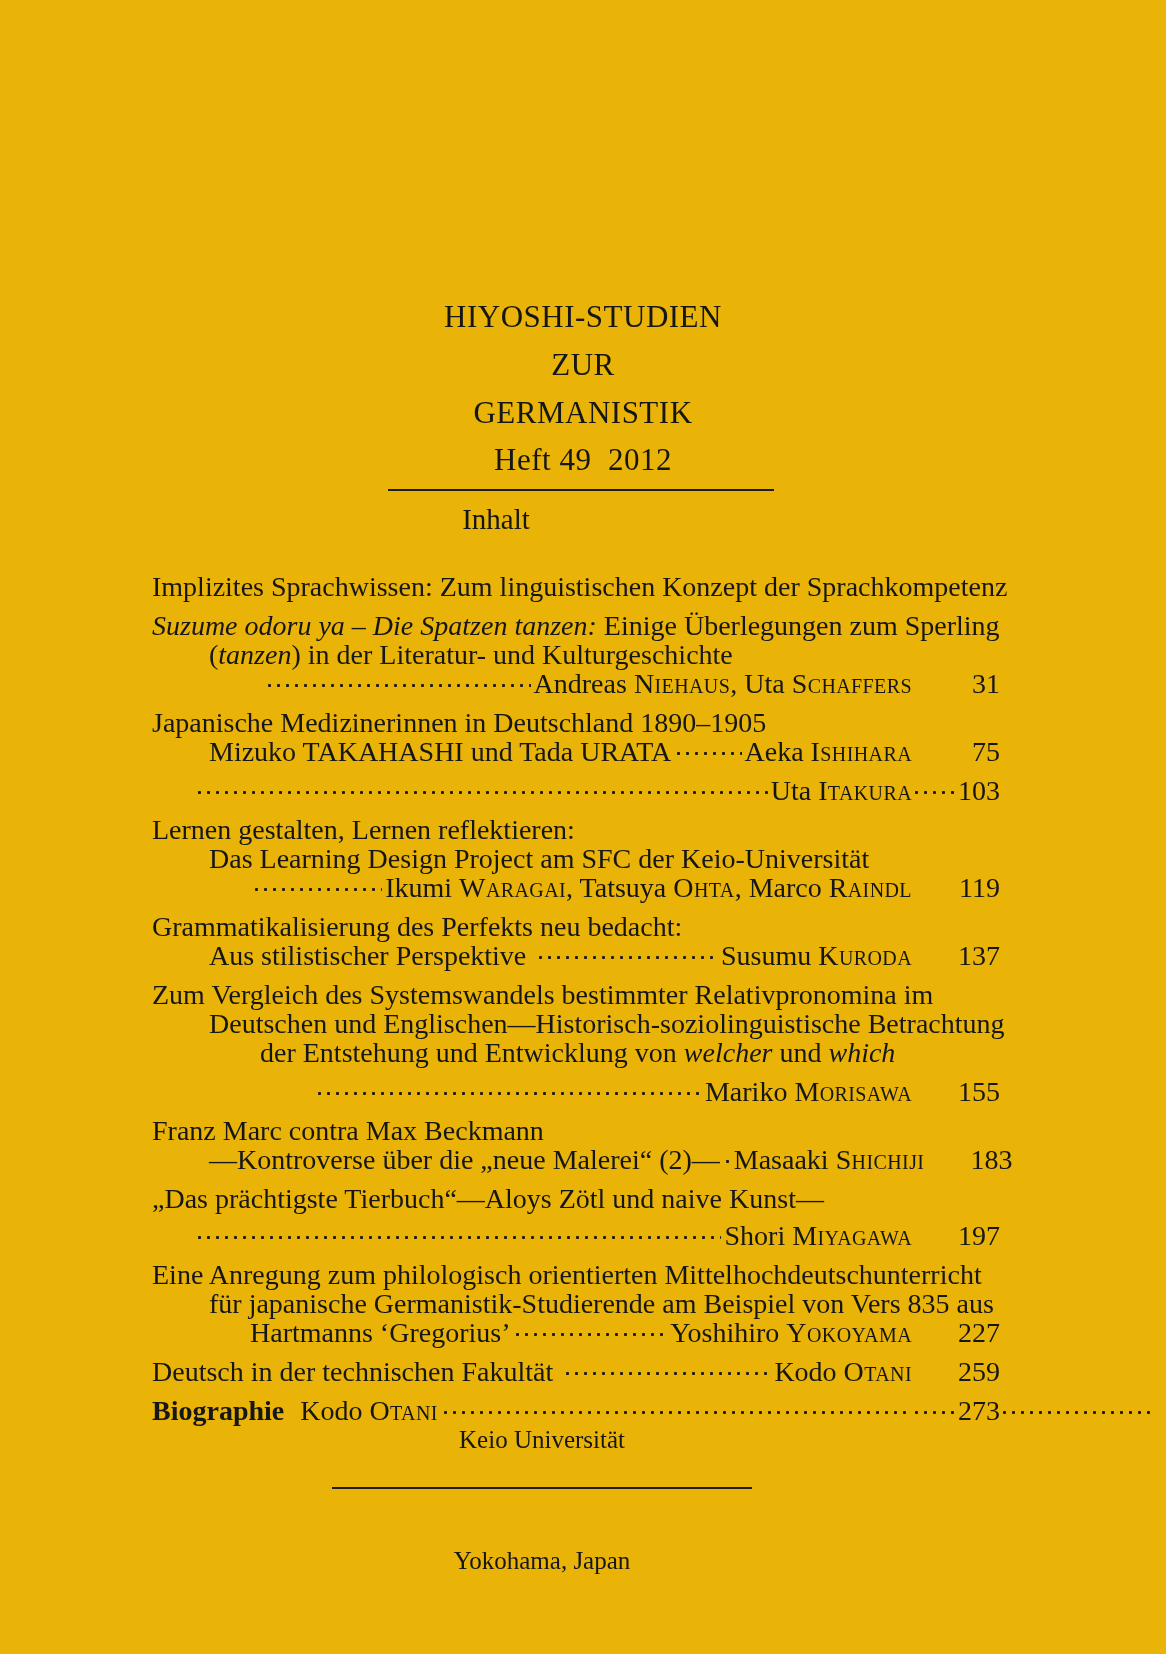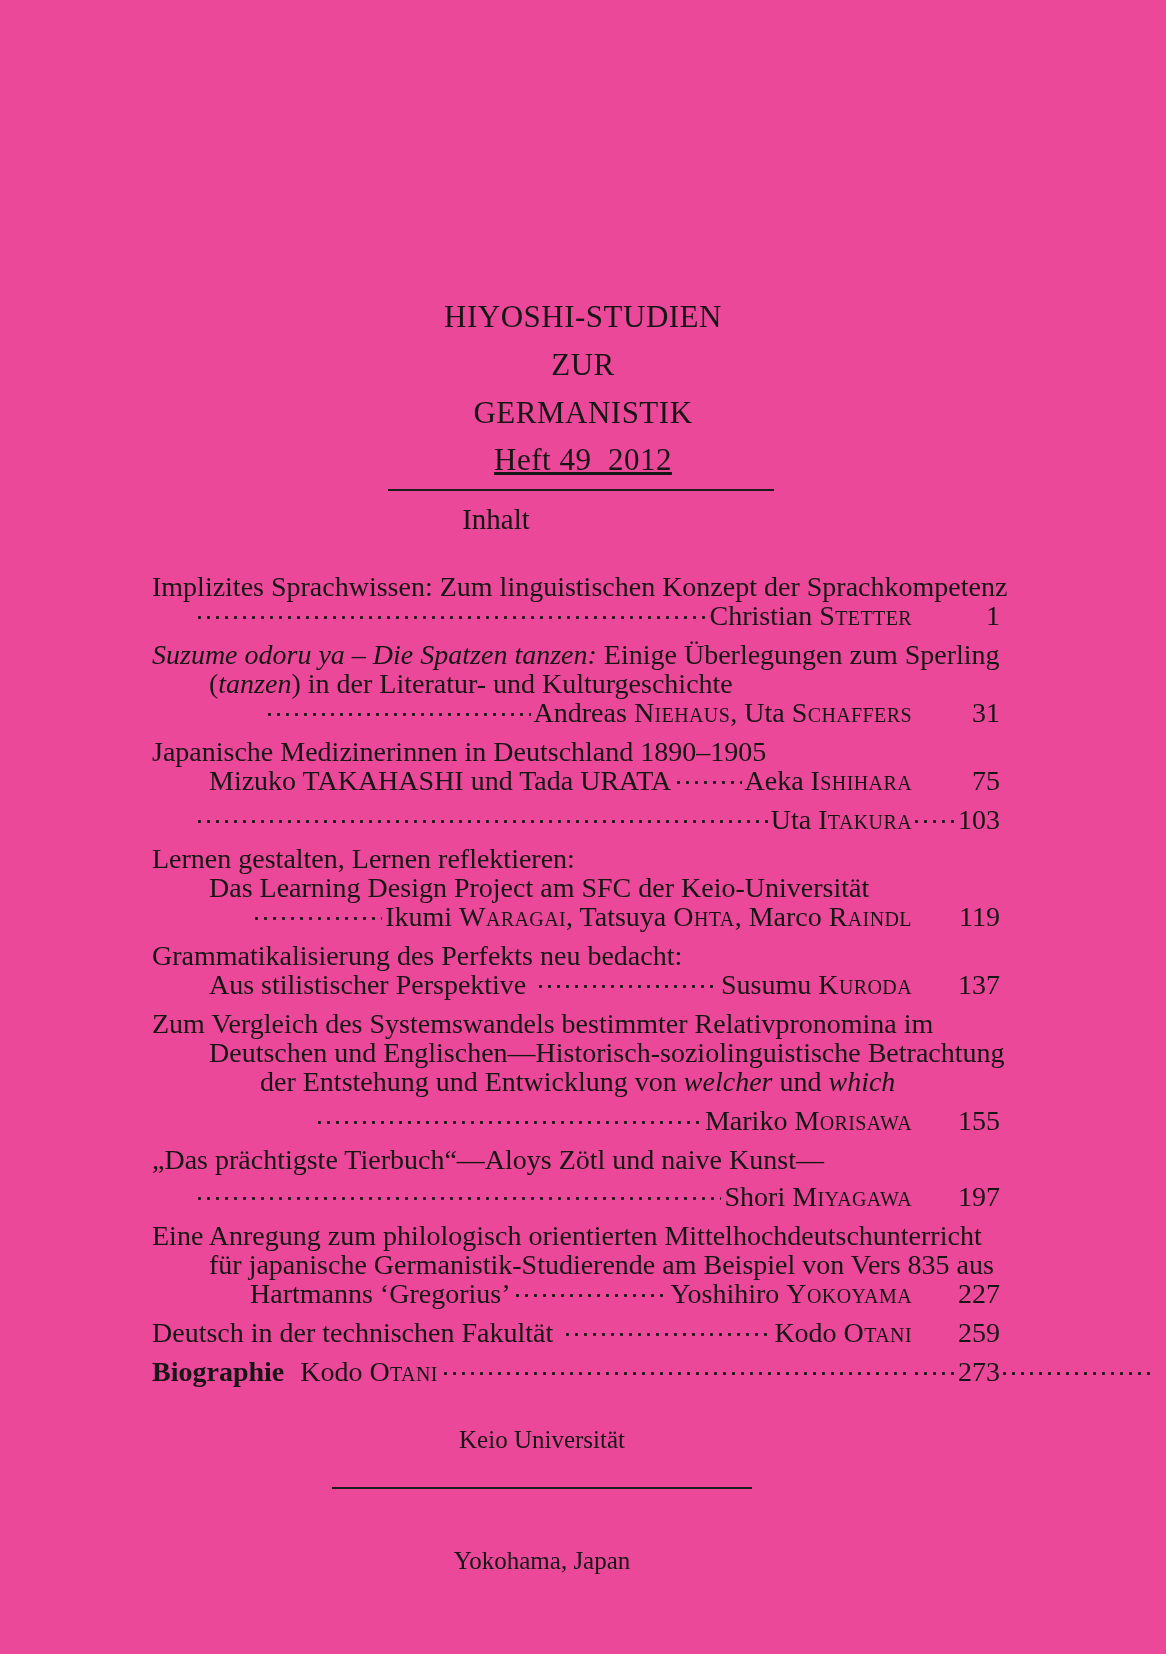--- a/index.html
+++ b/index.html
@@ -1,29 +1,29 @@
 <!DOCTYPE html>
 <html><head>
 <meta charset="utf-8">
 <style>
   html,body{margin:0;padding:0;background:#ffffff;}
   .page{
     position:relative;
     width:1166px;height:1654px;
-    background:#ec4899;
+    background:#eab308;
     color:#161616;
     font-family:"Liberation Serif","DejaVu Serif",serif;
     overflow:hidden;
   }
   
   .mast-line{
     position:absolute;left:0;width:1166px;
     text-align:center;font-size:31px;letter-spacing:.5px;line-height:36px;
   }
-  .issue-line{white-space:pre;text-decoration:underline;}
+  .issue-line{white-space:pre;}
   .rule{position:absolute;border-top:2px solid #1d1d1d;height:0;}
   .rule-top{top:489px;left:388px;width:386px;}
   .rule-bottom{top:1487px;left:332px;width:420px;}
   .toc-heading{
     position:absolute;top:502px;left:0;width:992px;
     text-align:center;font-size:29px;line-height:34px;
   }
   
   .toc{
     position:absolute;top:568px;left:152px;width:848px;
@@ -75,21 +75,20 @@
   <div class="mast-line" style="top:395px">GERMANISTIK</div>
   <div class="mast-line issue-line" style="top:442px">Heft 49  2012</div>
 
   <div class="rule rule-top"></div>
 
   <div class="toc-heading">Inhalt</div>
 
   <div class="toc">
       <div class="toc-entry">
         <div class="toc-line"><span class="txt">Implizites Sprachwissen: Zum linguistischen Konzept der Sprachkompetenz</span></div>
-        <div class="toc-line"><span class="indent" style="flex-basis: 40px;"></span><span class="leader"></span><span class="txt">Christian </span><span class="txt st-sc">Stetter</span><span class="gap"></span><span class="pageno">1</span></div>
       </div>
       <div class="toc-entry">
         <div class="toc-line"><span class="txt st-i">Suzume odoru ya – Die Spatzen tanzen:</span><span class="txt"> Einige Überlegungen zum Sperling</span></div>
         <div class="toc-line"><span class="indent" style="flex-basis: 57px;"></span><span class="txt">(</span><span class="txt st-i">tanzen</span><span class="txt">) in der Literatur- und Kulturgeschichte</span></div>
         <div class="toc-line"><span class="indent" style="flex-basis: 110px;"></span><span class="leader"></span><span class="txt">Andreas </span><span class="txt st-sc">Niehaus</span><span class="txt">, Uta </span><span class="txt st-sc">Schaffers</span><span class="gap"></span><span class="pageno">31</span></div>
       </div>
       <div class="toc-entry">
         <div class="toc-line"><span class="txt">Japanische Medizinerinnen in Deutschland 1890–1905</span></div>
         <div class="toc-line"><span class="indent" style="flex-basis: 57px;"></span><span class="txt">Mizuko TAKAHASHI und Tada URATA</span><span class="leader"></span><span class="txt">Aeka </span><span class="txt st-sc">Ishihara</span><span class="gap"></span><span class="pageno">75</span></div>
       </div>
@@ -105,20 +104,24 @@
         <div class="toc-line"><span class="txt">Grammatikalisierung des Perfekts neu bedacht:</span></div>
         <div class="toc-line"><span class="indent" style="flex-basis: 57px;"></span><span class="txt">Aus stilistischer Perspektive </span><span class="leader"></span><span class="txt">Susumu </span><span class="txt st-sc">Kuroda</span><span class="gap"></span><span class="pageno">137</span></div>
       </div>
       <div class="toc-entry">
         <div class="toc-line"><span class="txt">Zum Vergleich des Systemswandels bestimmter Relativpronomina im</span></div>
         <div class="toc-line"><span class="indent" style="flex-basis: 57px;"></span><span class="txt">Deutschen und Englischen—Historisch-soziolinguistische Betrachtung</span></div>
         <div class="toc-line"><span class="indent" style="flex-basis: 108px;"></span><span class="txt">der Entstehung und Entwicklung von </span><span class="txt st-i">welcher</span><span class="txt"> und </span><span class="txt st-i">which</span></div>
         <div class="toc-line" style="margin-top: 10px;"><span class="indent" style="flex-basis: 160px;"></span><span class="leader"></span><span class="txt">Mariko </span><span class="txt st-sc">Morisawa</span><span class="gap"></span><span class="pageno">155</span></div>
       </div>
       <div class="toc-entry">
+        <div class="toc-line"><span class="txt">Franz Marc contra Max Beckmann</span></div>
+        <div class="toc-line"><span class="indent" style="flex-basis: 57px;"></span><span class="txt">—Kontroverse über die „neue Malerei“ (2)—</span><span class="leader"></span><span class="txt">Masaaki </span><span class="txt st-sc">Shichiji</span><span class="gap"></span><span class="pageno">183</span></div>
+      </div>
+      <div class="toc-entry">
         <div class="toc-line"><span class="txt">„Das prächtigste Tierbuch“—Aloys Zötl und naive Kunst—</span></div>
         <div class="toc-line" style="margin-top: 8px;"><span class="indent" style="flex-basis: 40px;"></span><span class="leader"></span><span class="txt">Shori </span><span class="txt st-sc">Miyagawa</span><span class="gap"></span><span class="pageno">197</span></div>
       </div>
       <div class="toc-entry">
         <div class="toc-line"><span class="txt">Eine Anregung zum philologisch orientierten Mittelhochdeutschunterricht</span></div>
         <div class="toc-line"><span class="indent" style="flex-basis: 57px;"></span><span class="txt">für japanische Germanistik-Studierende am Beispiel von Vers 835 aus</span></div>
         <div class="toc-line"><span class="indent" style="flex-basis: 98px;"></span><span class="txt">Hartmanns ‘Gregorius’</span><span class="leader"></span><span class="txt">Yoshihiro </span><span class="txt st-sc">Yokoyama</span><span class="gap"></span><span class="pageno">227</span></div>
       </div>
       <div class="toc-entry">
         <div class="toc-line"><span class="txt">Deutsch in der technischen Fakultät </span><span class="leader"></span><span class="txt">Kodo </span><span class="txt st-sc">Otani</span><span class="gap"></span><span class="pageno">259</span></div>

